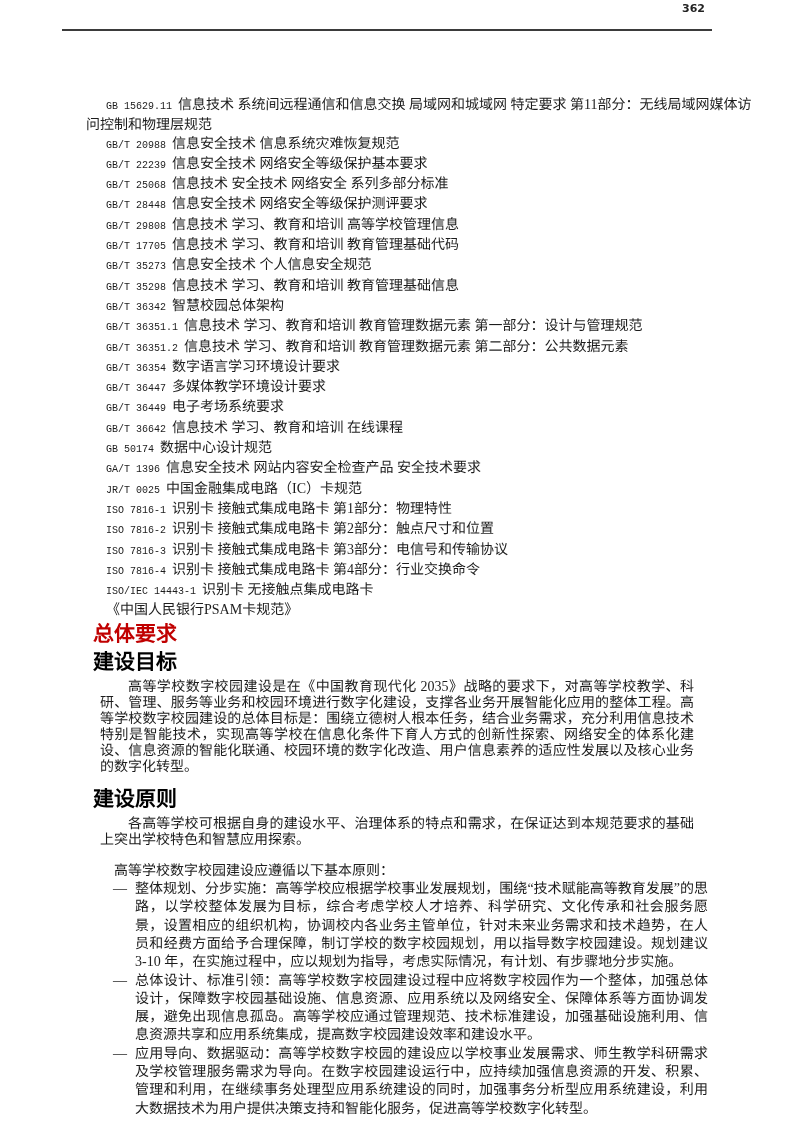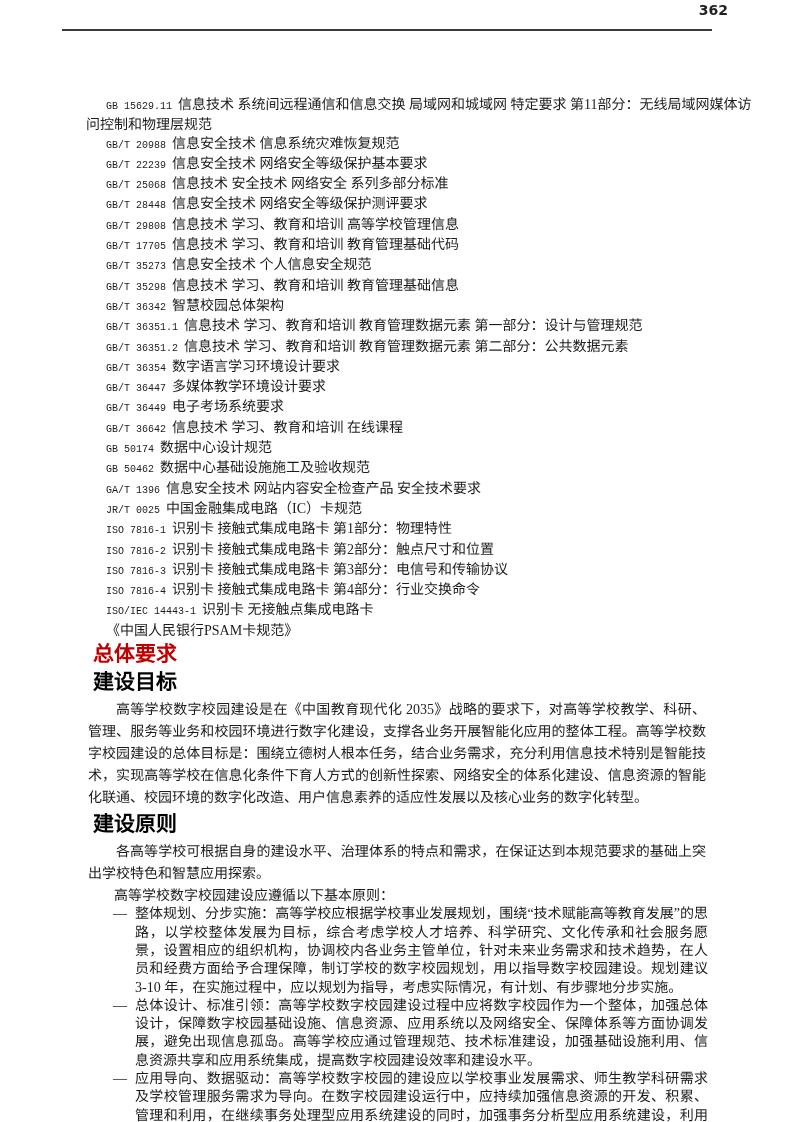--- a/index.html
+++ b/index.html
@@ -1,23 +1,23 @@
 <!DOCTYPE html>
 <html lang="zh-CN"><head>
 <meta charset="utf-8">
 <style>
   html,body{margin:0;padding:0;}
   body{
     width:793px;height:1122px;background:#ffffff;position:relative;overflow:hidden;
     font-family:"Liberation Serif","DejaVu Serif",serif;color:#1c1c1c;
   }
   .page-num{
-    position:absolute;top:2px;right:65px;
+    position:absolute;top:2px;right:88px;
     font-family:"DejaVu Sans","Liberation Sans",sans-serif;
-    font-size:14px;font-weight:600;color:#222;
+    font-size:11px;font-weight:600;color:#222;
   }
   .header-rule{
     position:absolute;top:29px;left:62px;width:650px;height:2px;background:#3b3b3b;
   }
   .content{
     position:absolute;top:96px;left:86px;width:622px;
     font-size:14px;line-height:18.3px;
   }
   
   .stds{width:676px;}
@@ -30,21 +30,21 @@
   
   .h{
     font-family:"Liberation Sans","DejaVu Sans",sans-serif;
     font-weight:bold;font-size:21px;line-height:20px;margin:7px;color:#000;
   }
   .h-overall{margin-top:2px;color:#c00000;}
   .h-goal{margin-top:8px;}
   .h-principles{margin-top:5px;}
   
   .para{
-    margin:2px;text-indent:28px;text-align:justify;line-height:22px;
+    margin:14px;text-indent:28px;text-align:justify;line-height:16px;
   }
   .para.tight{margin-top:1px;}
   .lead{margin:0;text-indent:28px;line-height:18.3px;}
   
   .plist{margin:0;padding-left:27px;}
   .p-item{display:flex;align-items:flex-start;}
   .p-item .dash{flex:none;width:22px;line-height:18.3px;}
   .p-item .txt{flex:1;text-align:justify;line-height:18.3px;}
 </style>
 </head>
@@ -66,21 +66,20 @@
     <p class="std"><span class="code">GB/T 35273</span><span>信息安全技术 个人信息安全规范</span></p>
     <p class="std"><span class="code">GB/T 35298</span><span>信息技术 学习、教育和培训 教育管理基础信息</span></p>
     <p class="std"><span class="code">GB/T 36342</span><span>智慧校园总体架构</span></p>
     <p class="std"><span class="code">GB/T 36351.1</span><span>信息技术 学习、教育和培训 教育管理数据元素 第一部分：设计与管理规范</span></p>
     <p class="std"><span class="code">GB/T 36351.2</span><span>信息技术 学习、教育和培训 教育管理数据元素 第二部分：公共数据元素</span></p>
     <p class="std"><span class="code">GB/T 36354</span><span>数字语言学习环境设计要求</span></p>
     <p class="std"><span class="code">GB/T 36447</span><span>多媒体教学环境设计要求</span></p>
     <p class="std"><span class="code">GB/T 36449</span><span>电子考场系统要求</span></p>
     <p class="std"><span class="code">GB/T 36642</span><span>信息技术 学习、教育和培训 在线课程</span></p>
     <p class="std"><span class="code">GB 50174</span><span>数据中心设计规范</span></p>
-    <p class="std"><span class="code">GB 50462</span><span>数据中心基础设施施工及验收规范</span></p>
     <p class="std"><span class="code">GA/T 1396</span><span>信息安全技术 网站内容安全检查产品 安全技术要求</span></p>
     <p class="std"><span class="code">JR/T 0025</span><span>中国金融集成电路（IC）卡规范</span></p>
     <p class="std"><span class="code">ISO 7816-1</span><span>识别卡 接触式集成电路卡 第1部分：物理特性</span></p>
     <p class="std"><span class="code">ISO 7816-2</span><span>识别卡 接触式集成电路卡 第2部分：触点尺寸和位置</span></p>
     <p class="std"><span class="code">ISO 7816-3</span><span>识别卡 接触式集成电路卡 第3部分：电信号和传输协议</span></p>
     <p class="std"><span class="code">ISO 7816-4</span><span>识别卡 接触式集成电路卡 第4部分：行业交换命令</span></p>
     <p class="std"><span class="code">ISO/IEC 14443-1</span><span>识别卡 无接触点集成电路卡</span></p>
     <p class="std"><span class="code"></span><span>《中国人民银行PSAM卡规范》</span></p>
   </div>
 

